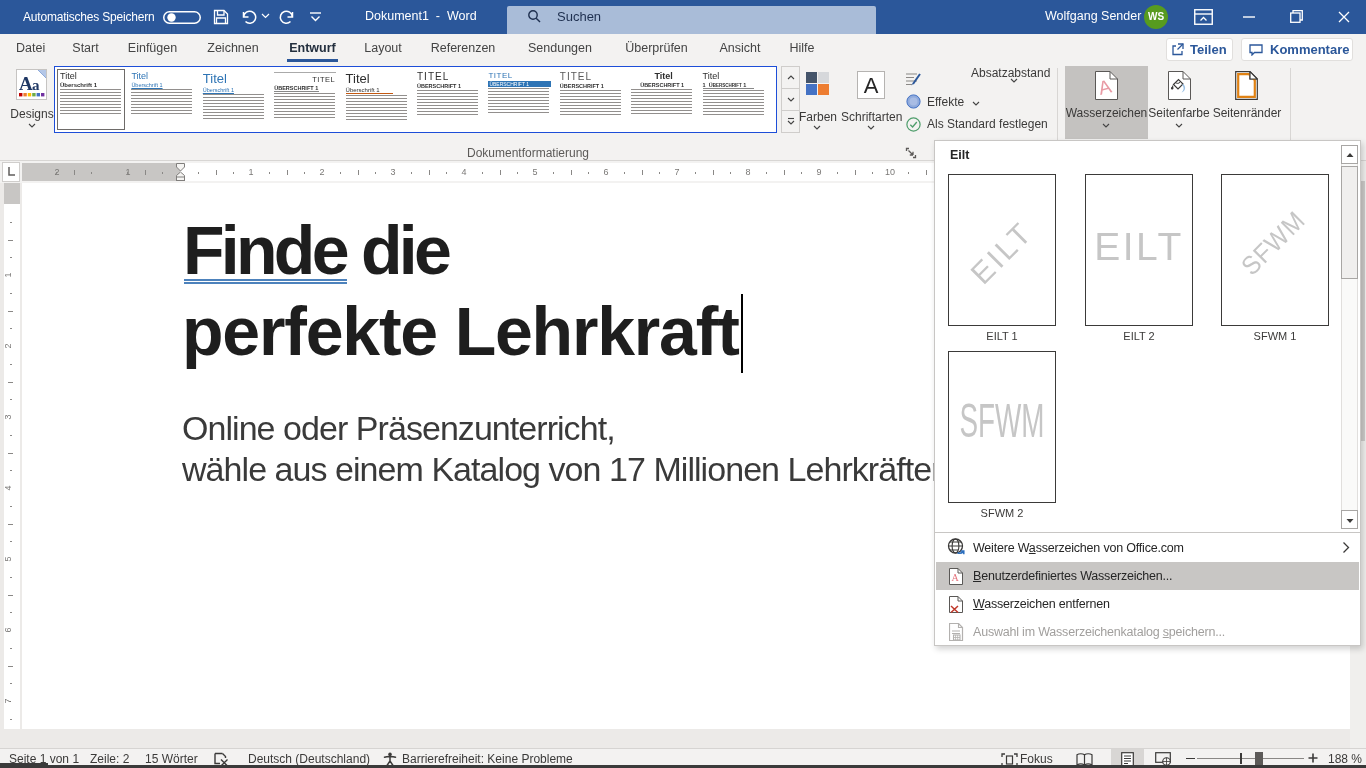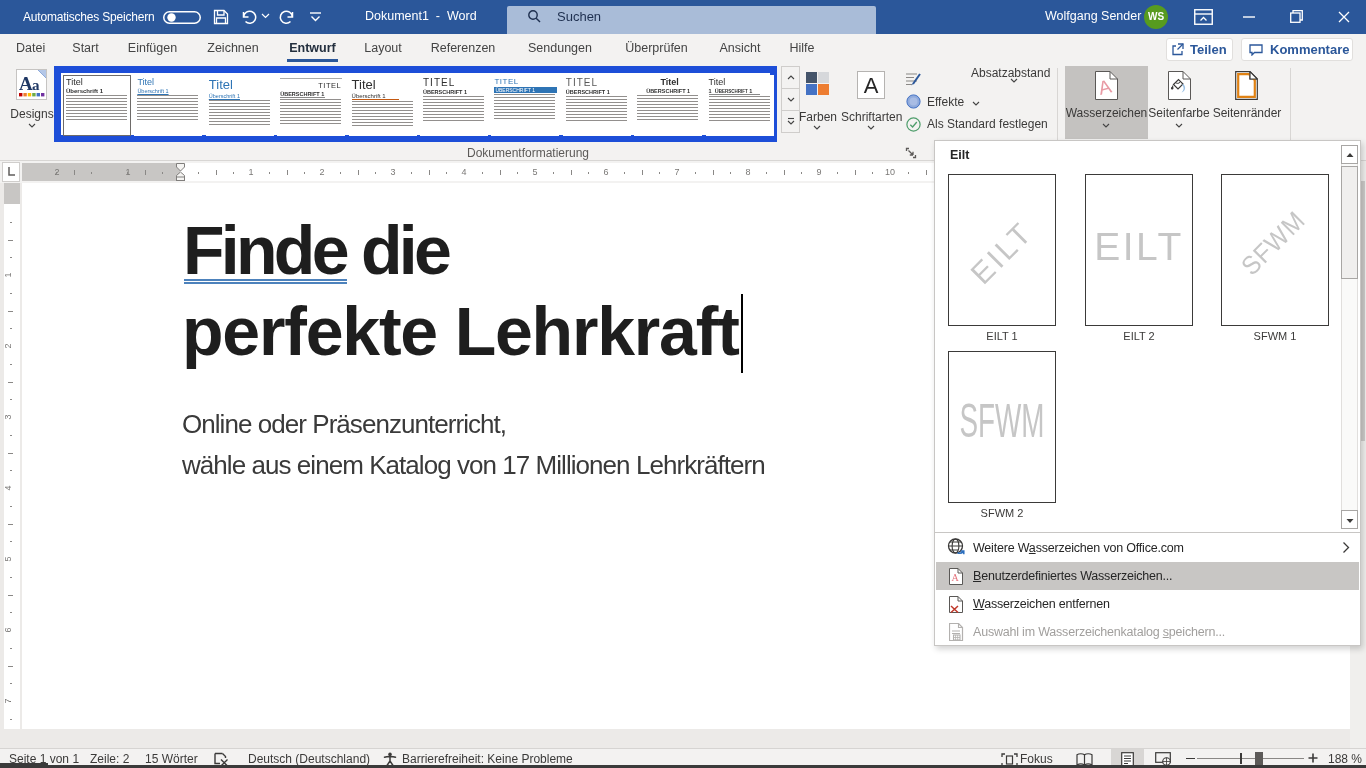--- a/index.html
+++ b/index.html
@@ -18,39 +18,39 @@
 .tab { position:absolute; top:0; height:29px; line-height:29px; font-size:12.5px; color:#444; text-align:center; white-space:nowrap; }
 .tab.sel { color:#232f3e; font-weight:700; }
 #tabunderline { position:absolute; left:287px; top:25px; width:51px; height:3px; background:#2b579a; }
 .topbtn { position:absolute; top:4px; height:23px; background:#fff; border:1px solid #e1dfdd; border-radius:3px; color:#2b579a; font-size:13px; font-weight:700; line-height:21px; white-space:nowrap; }
 
 
 #ribbon { position:absolute; left:0; top:63px; width:1366px; height:98px; background:#f3f2f1; border-bottom:1px solid #d8d6d4; }
 .rlabel { position:absolute; font-size:12px; color:#5c5a58; white-space:nowrap; }
 .rtext { position:absolute; font-size:12px; color:#3b3a39; white-space:nowrap; }
 .vsep { position:absolute; top:5px; width:1px; height:89px; background:#d8d6d4; }
-#gallery { position:absolute; left:54px; top:3px; width:723px; height:76px; background:#fff; border:7px solid #1d4ed8; }
+#gallery { position:absolute; left:54px; top:3px; width:723px; height:67px; background:#fff; border:1px solid #1d4ed8; }
 .thumb { position:absolute; top:2px; width:68px; height:61px; background:#fff; overflow:hidden; }
 .thumb .t-big { font-size:9px; color:#2e2e2e; margin:2px 0 1px 3px; }
 .thumb .t-sub { font-size:6px; font-weight:700; color:#2e2e2e; margin:0 0 1px 3px; }
 .tinylines { margin:1px 4px 0 3px; height:26px;
   background:repeating-linear-gradient(to bottom,#928f8d 0 1px,transparent 1px 3px); }
 #wzbtn { position:absolute; left:1065px; top:3px; width:83px; height:73px; background:#c4c2c0; }
 
 
 #rulerrow { position:absolute; left:0; top:161px; width:1366px; height:22px; background:#f3f2f1; }
 #hruler { position:absolute; left:22px; top:2px; width:1336px; height:18px; background:#fff; }
 #hruler .margin { position:absolute; left:0; top:0; width:158px; height:18px; background:#c8c6c4; }
 .rulnum { position:absolute; top:4px; font-size:9px; color:#7a7876; transform:translateX(-50%); }
 
 
 #doc { position:absolute; left:0; top:183px; width:1366px; height:565px; background:#eceae8; overflow:hidden; }
 #page { position:absolute; left:22px; top:0; width:1328px; height:546px; background:#fff; }
 .h1 { position:absolute; left:187px; font-weight:700; color:#1e1e1e; font-size:68px; white-space:nowrap; line-height:1; }
-.bodyline { position:absolute; left:184px; color:#3a3a3a; font-size:26px; white-space:nowrap; line-height:1; }
+.bodyline { position:absolute; left:184px; color:#3a3a3a; font-size:34px; white-space:nowrap; line-height:1; }
 
 
 #panel { position:absolute; left:934px; top:140px; width:427px; height:506px; background:#fff; border:1px solid #c8c6c4; box-shadow:2px 3px 6px rgba(0,0,0,0.18); }
 .wmbox { position:absolute; width:108px; height:152px; background:#fff; border:1px solid #3b3a39; overflow:hidden; }
 .wmlabel { position:absolute; width:130px; text-align:center; font-size:11px; color:#3b3a39; }
 .wmc { position:absolute; left:0; top:0; width:106px; height:150px; display:flex; align-items:center; justify-content:center; color:#c6c6c6; white-space:nowrap; }
 .menurow { position:absolute; left:1px; width:423px; height:28px; }
 .menurow .mi { position:absolute; left:37px; top:7px; font-size:12.5px; letter-spacing:-0.2px; color:#262626; white-space:nowrap; }
 .menurow.dis .mi { color:#a19f9d; }
 

